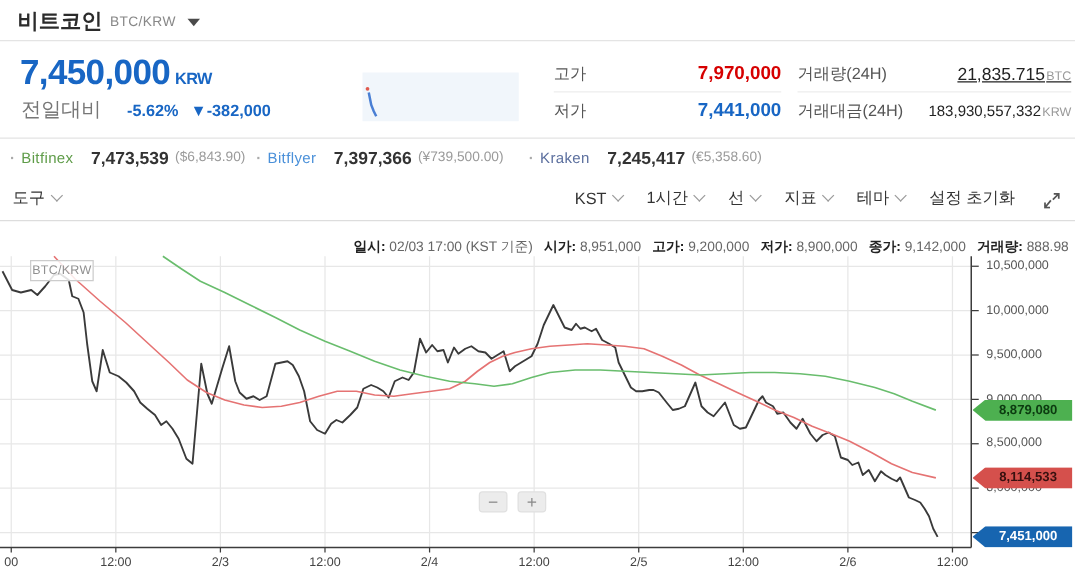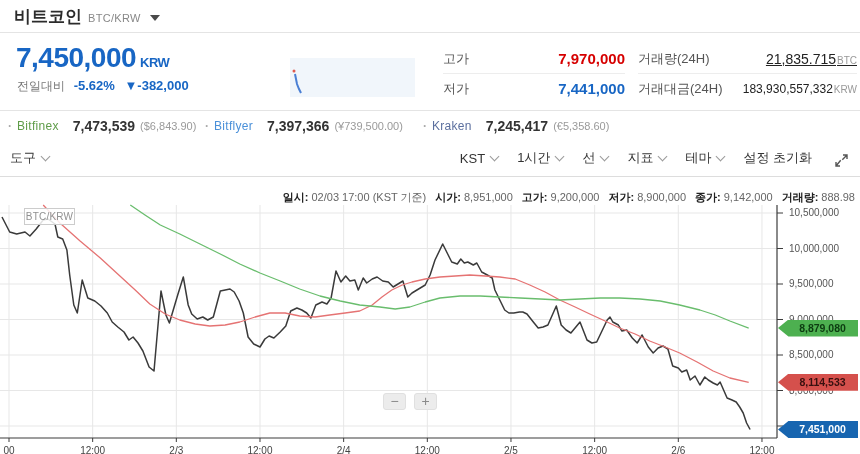--- a/index.html
+++ b/index.html
@@ -10,21 +10,21 @@
              display:flex;align-items:center;padding-left:14px;box-sizing:border-box;}
   .coin-title{font-size:17px;font-weight:bold;color:#2b2b2b;}
   .coin-pair{font-size:11px;color:#888;margin-left:6px;margin-top:3px;letter-spacing:.3px;}
   .caret{width:0;height:0;border-left:5px solid transparent;border-right:5px solid transparent;
          border-top:6px solid #4a4a4a;margin-left:9px;margin-top:3px;cursor:pointer;}
   
   .price-section{position:absolute;left:0;top:34px;width:860px;height:76px;border-bottom:1px solid #e4e4e4;}
   .big-price{position:absolute;left:16px;top:8px;font-size:28px;font-weight:bold;color:#1866c4;letter-spacing:-.5px;}
   .big-price .krw{font-size:13px;font-weight:bold;margin-left:4px;}
   .change-row{position:absolute;left:17px;top:44px;font-size:13px;}
-  .chg-label{color:#777;font-size:12px;margin-right:5px;}
+  .chg-label{color:#777;font-size:16px;margin-right:17px;}
   .chg-pct,.chg-amt{color:#1866c4;font-weight:bold;}
   .chg-amt{margin-left:6px;}
   .sparkline{position:absolute;left:290px;top:24px;width:125px;height:39px;background:#f1f6fb;}
   .stats{position:absolute;left:443px;top:10px;width:414px;height:60px;font-size:13px;}
   .scol{position:absolute;top:0;height:60px;}
   .scol1{left:0;width:182px;}
   .scol2{left:195px;width:219px;}
   .srow{height:29px;display:flex;align-items:center;justify-content:space-between;}
   .srow.sep{border-bottom:1px solid #ededed;}
   .s-label{color:#555;}

